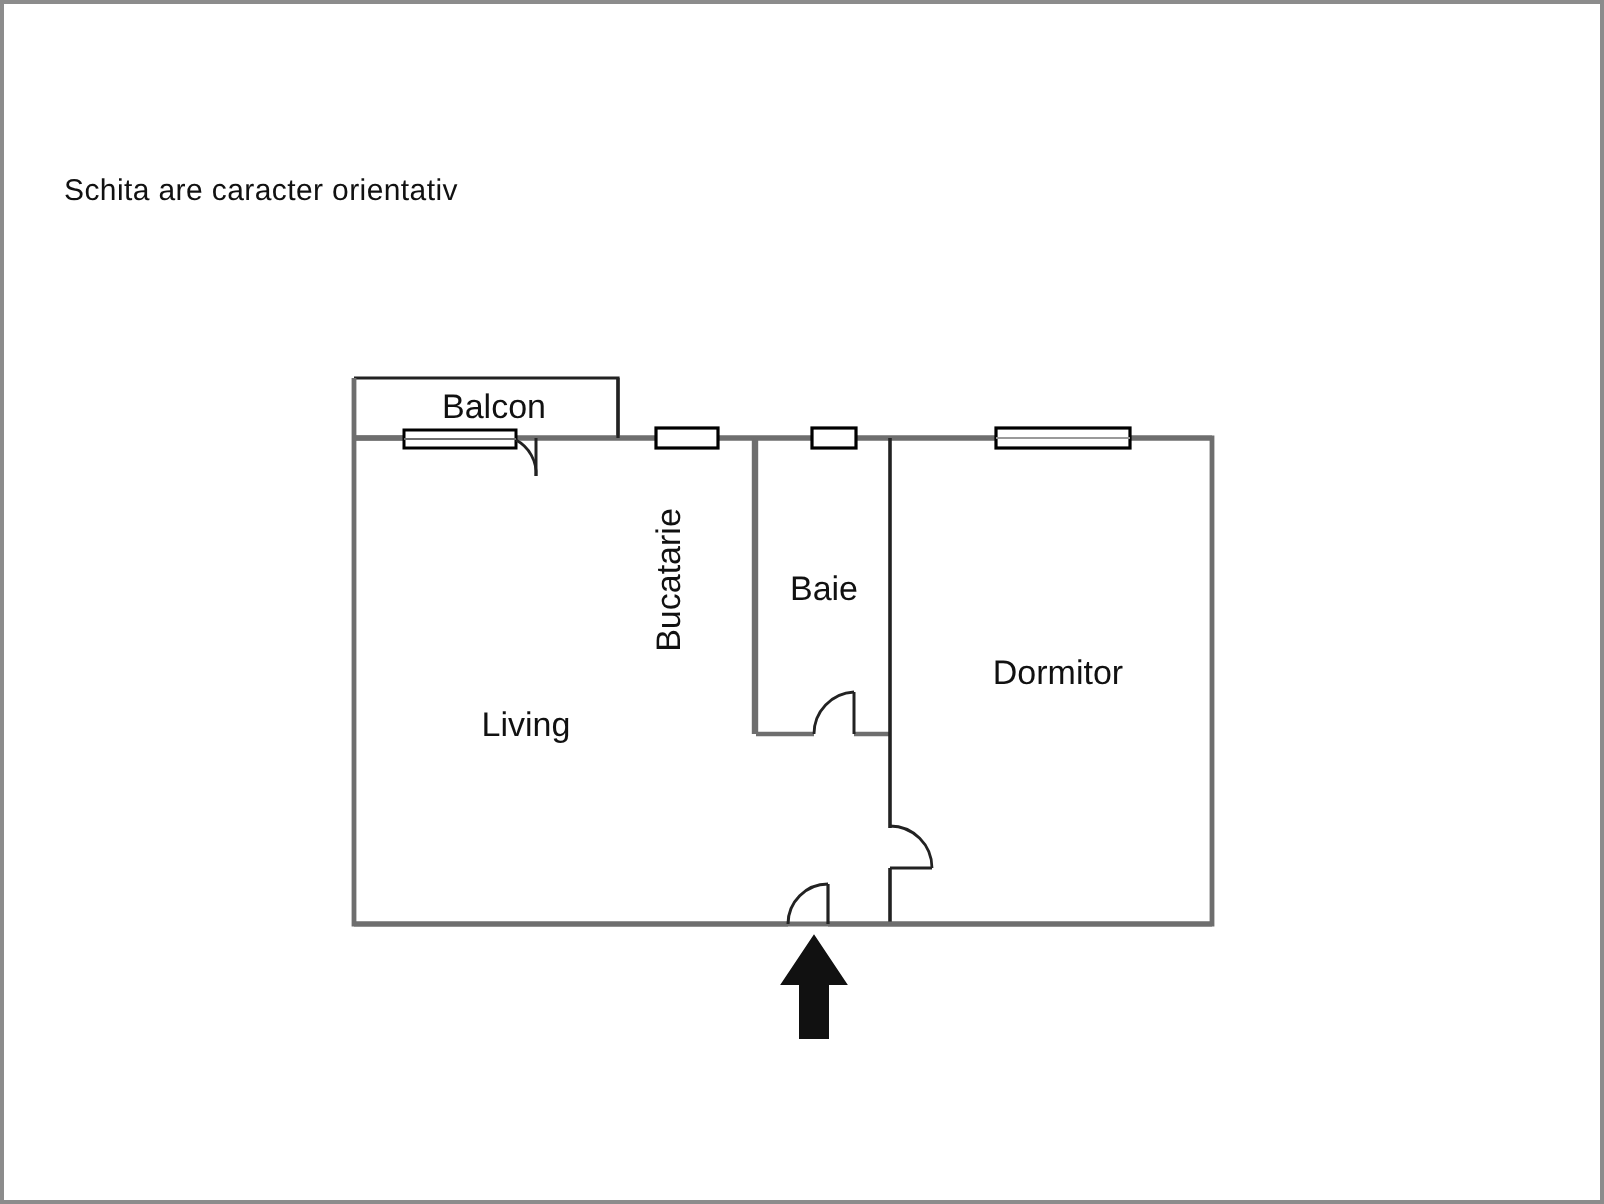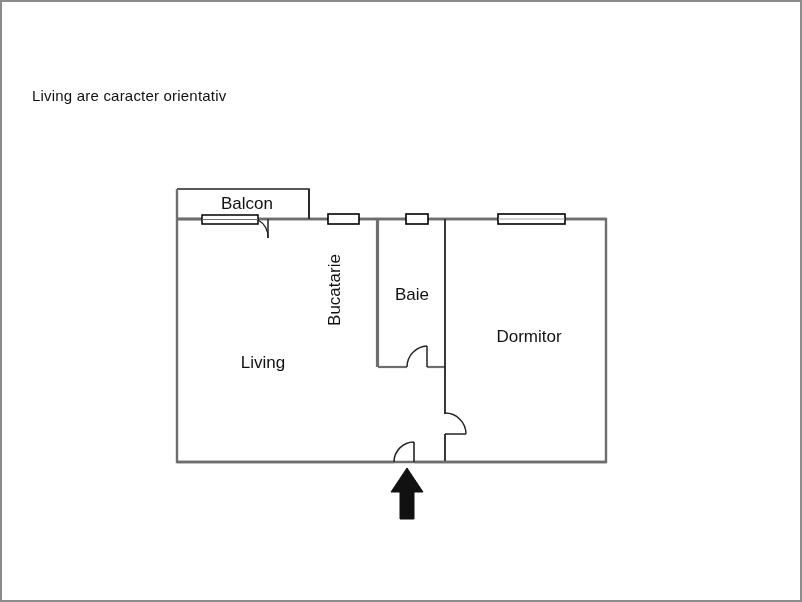--- a/index.html
+++ b/index.html
@@ -35,21 +35,21 @@
     font-family: "Liberation Sans", sans-serif;
     font-size: 17px;
     fill: #111111;
   }
 </style>
 </head>
 <body>
 
 <div id="page">
 
-  <div id="plan-title">Living are caracter orientativ</div>
+  <div id="plan-title">Schita are caracter orientativ</div>
 
   <svg id="floorplan-svg" width="802" height="602" viewBox="0 0 802 602">
 
     <g>
 
       <path d="M 175 187 L 307 187 L 307 217" fill="none" stroke="#222222" stroke-width="1.6"></path>
 
       <path d="M 175 187 L 175 460 L 604 460 L 604 217 L 175 217" fill="none" stroke="#6e6e6e" stroke-width="2.4"></path>
 
       <line x1="175" y1="217" x2="604" y2="217" stroke="#6e6e6e" stroke-width="2.4"></line>

